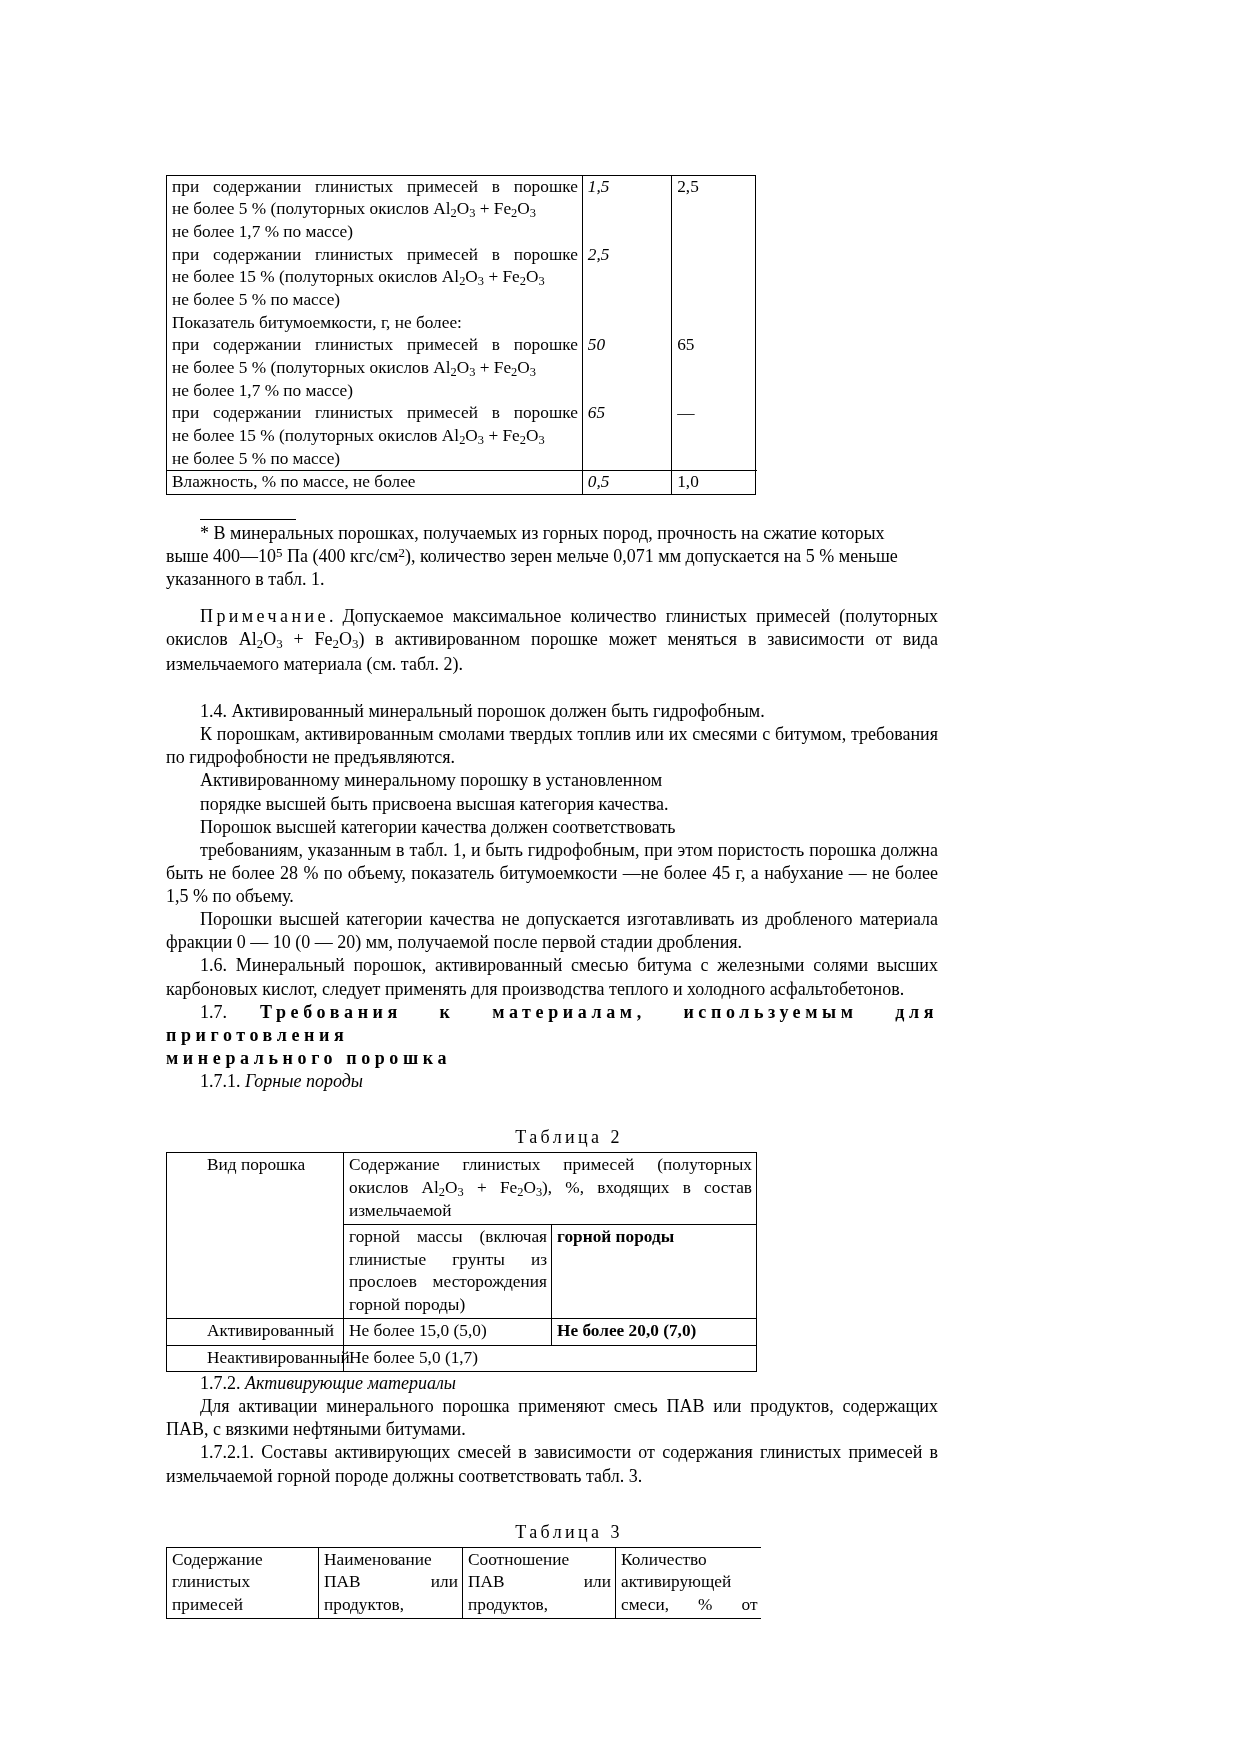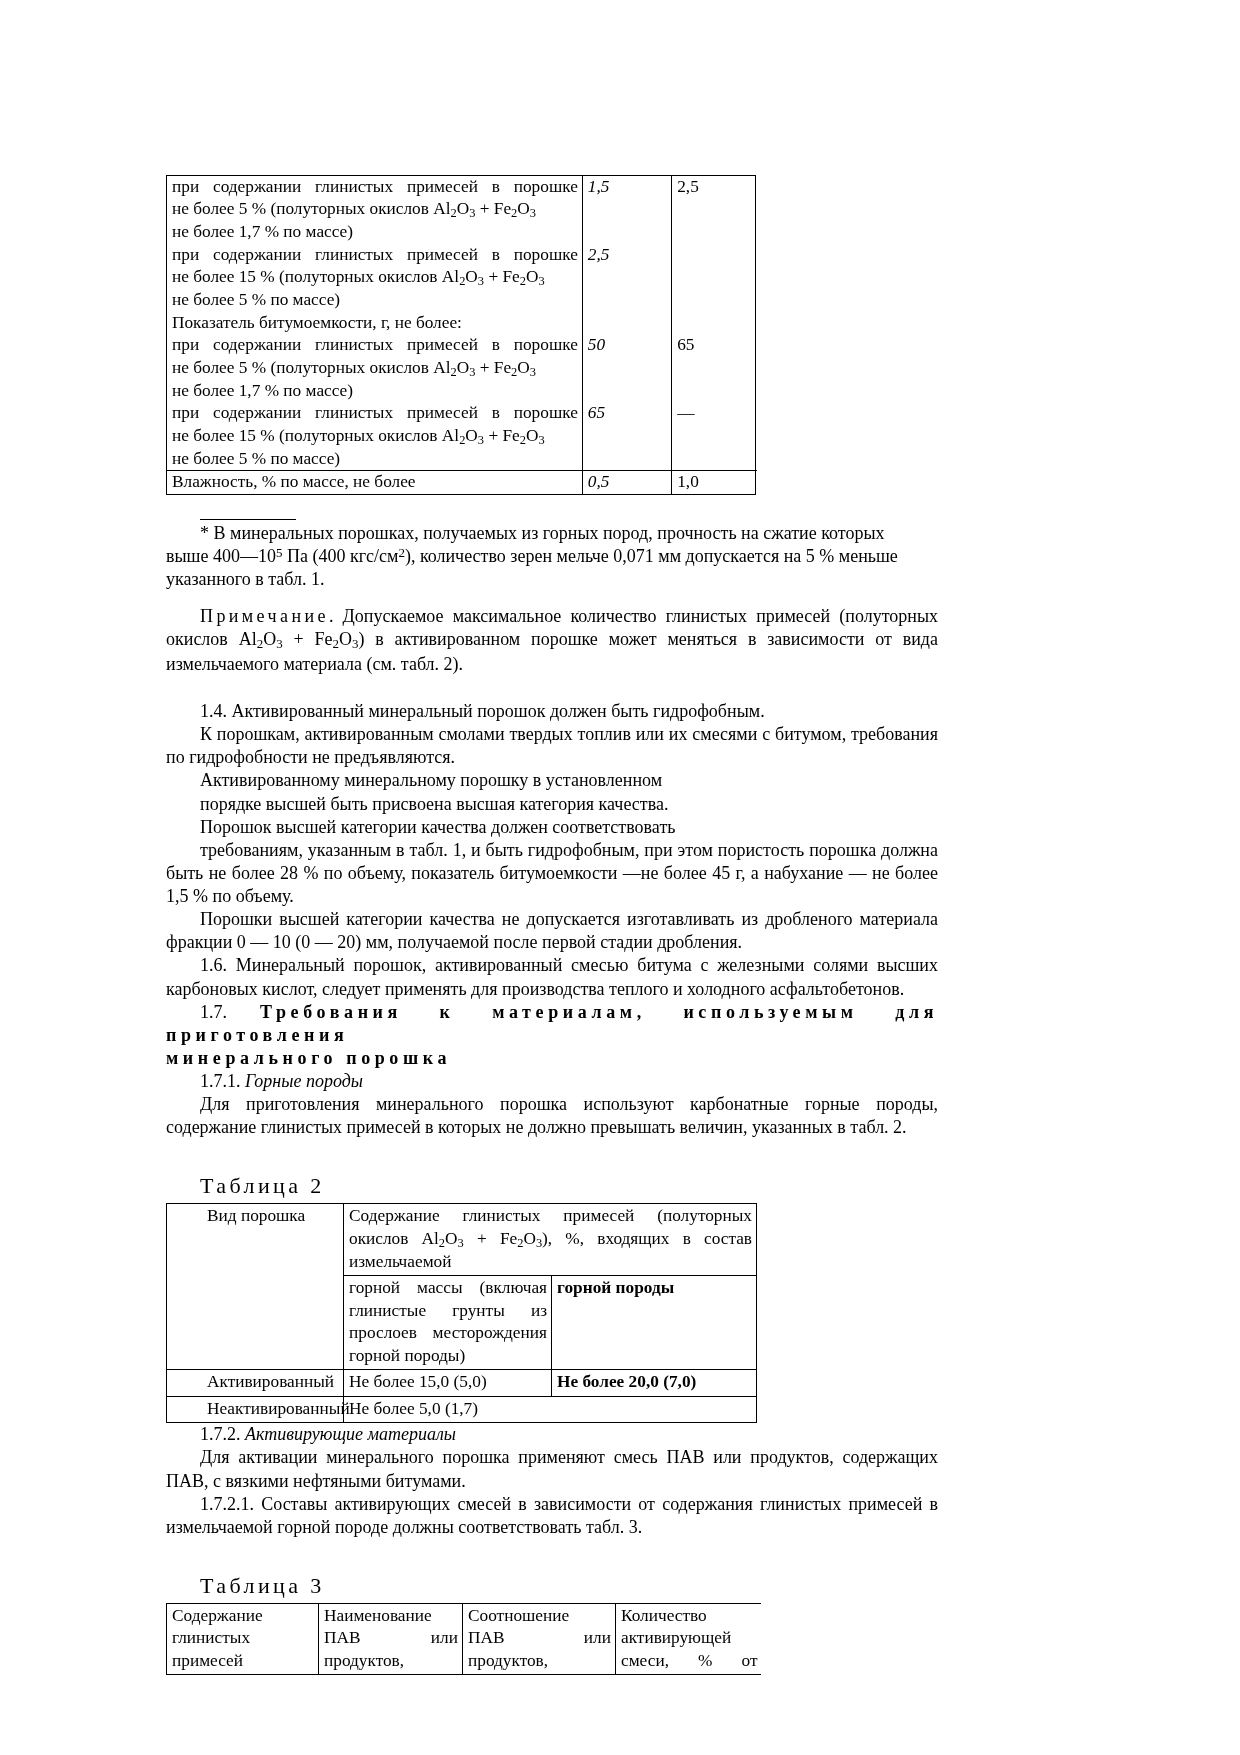--- a/index.html
+++ b/index.html
@@ -89,23 +89,24 @@
     width: 96px;
     height: 0;
     border-top: 1.4px solid #000;
     margin: 0 0 2px 34px;
   }
   .gap-s { height: 14px; }
   .gap-m { height: 24px; }
   .gap-l { height: 34px; }
 
   .tbl-caption {
-    font-size: 22px;
+    font-size: 18px;
     margin-left: 34px;
     margin-bottom: 4px;
+    text-align: center;
   }
 
   
   table.t2 { width: 590px; }
   table.t2 td.a { width: 177px; padding-left: 40px; }
   table.t2 td.b { width: 208px; }
   table.t2 td.c { width: 205px; font-weight: bold; }
 
   
   table.t3 { width: 595px; }
@@ -212,21 +213,20 @@
   <p class="ind left">порядке высшей быть присвоена высшая категория качества.</p>
   <p class="ind left">Порошок высшей категории качества должен соответствовать</p>
   <p class="ind">требованиям, указанным в табл. 1, и быть гидрофобным, при этом пористость порошка должна быть не более 28 % по объему, показатель битумоемкости —не более 45 г, а набухание — не более 1,5 % по объему.</p>
   <p class="ind">Порошки высшей категории качества не допускается изготавливать из дробленого материала фракции 0 — 10 (0 — 20) мм, получаемой после первой стадии дробления.</p>
   <p class="ind">1.6. Минеральный порошок, активированный смесью битума с железными солями высших карбоновых кислот, следует применять для производства теплого и холодного асфальтобетонов.</p>
 
   <p class="ind"><span>1.7. </span><span class="spaced">Требования к материалам, используемым для приготовления</span></p>
   <p class="noind spaced">минерального порошка</p>
 
   <p class="ind left"><span>1.7.1. </span><span class="ital">Горные породы</span></p>
-  <p class="ind">Для приготовления минерального порошка используют карбонатные горные породы, содержание глинистых примесей в которых не должно превышать величин, указанных в табл. 2.</p>
 
   <div class="gap-l"></div>
 
   <div class="tbl-caption spaced-sm">Таблица 2</div>
   <table class="doc-table t2">
     <colgroup>
           <col style="width:177px">
           <col style="width:208px">
           <col style="width:205px">
         </colgroup>

